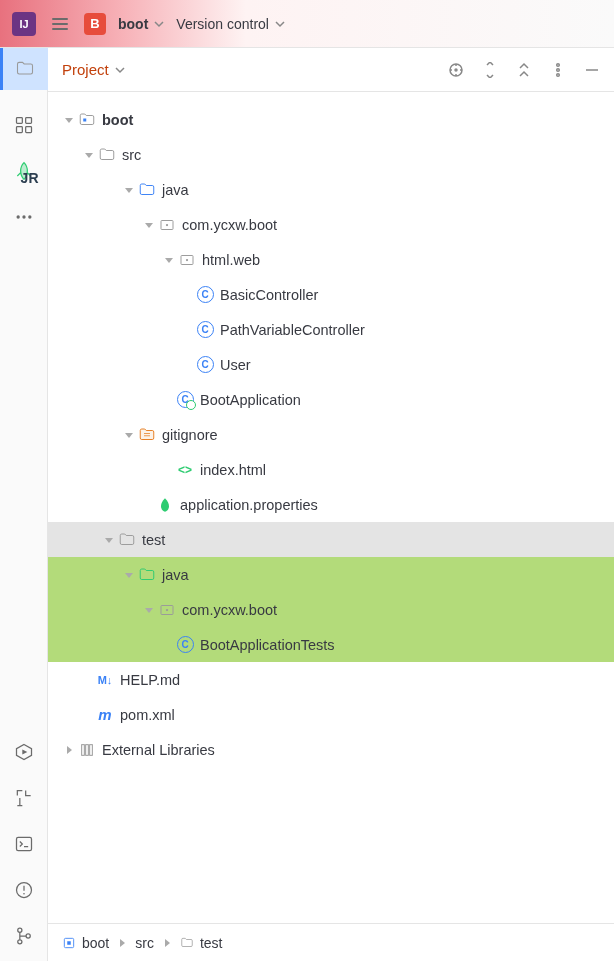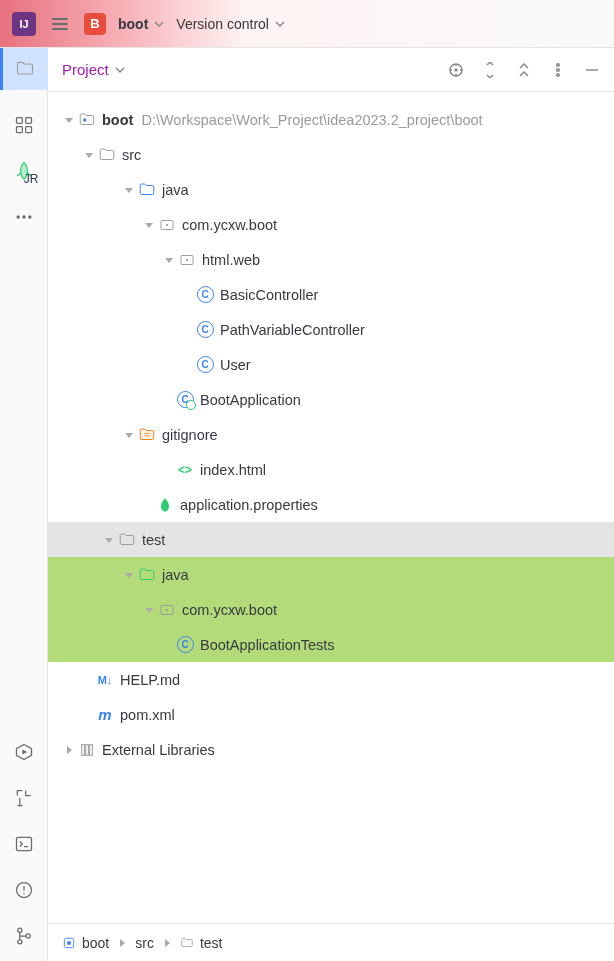--- a/index.html
+++ b/index.html
@@ -116,42 +116,42 @@
       position: relative;
     }
     .jr-rocket {
       width: 18px; height: 20px;
       fill: #2ecc71;
     }
     .jr-text {
       position: absolute;
       bottom: -4px;
       right: -4px;
-      font-size: 12px;
-      font-weight: normal;
+      font-size: 14px;
+      font-weight: bold;
       color: #2c3e50;
     }
     .project-panel {
       flex: 1;
       display: flex;
       flex-direction: column;
       min-width: 0;
       background: #fff;
     }
     .panel-header {
       height: 44px;
       display: flex;
       align-items: center;
       padding: 0 14px;
       border-bottom: 1px solid #e5e5e5;
       gap: 8px;
     }
     .panel-title {
       font-size: 15px;
-      color: #a21caf;
+      color: #c2410c;
       display: flex;
       align-items: center;
       gap: 6px;
     }
     .panel-header-right {
       margin-left: auto;
       display: flex;
       gap: 18px;
       align-items: center;
     }
@@ -386,21 +386,20 @@
               <path d="M3 1 L8 5 L3 9 Z"></path>
             </svg>
           </span>
         <span class="node-icon">
             <svg viewBox="0 0 24 24">
               <path class="folder" d="M3 6a2 2 0 012-2h4l2 2h8a2 2 0 012 2v8a2 2 0 01-2 2H5a2 2 0 01-2-2V6z"></path>
               <rect x="7" y="10" width="4" height="4" fill="#3b82f6" stroke="none"></rect>
             </svg>
           </span>
         <span class="node-label" style="font-weight:600">boot</span>
-        <span class="node-path">D:\Workspace\Work_Project\idea2023.2_project\boot</span>
       </div>
 
 
       <div class="tree-row">
         <span class="indent" style="width:34px"></span>
         <span class="arrow open">
             <svg viewBox="0 0 10 10">
               <path d="M3 1 L8 5 L3 9 Z"></path>
             </svg>
           </span>

